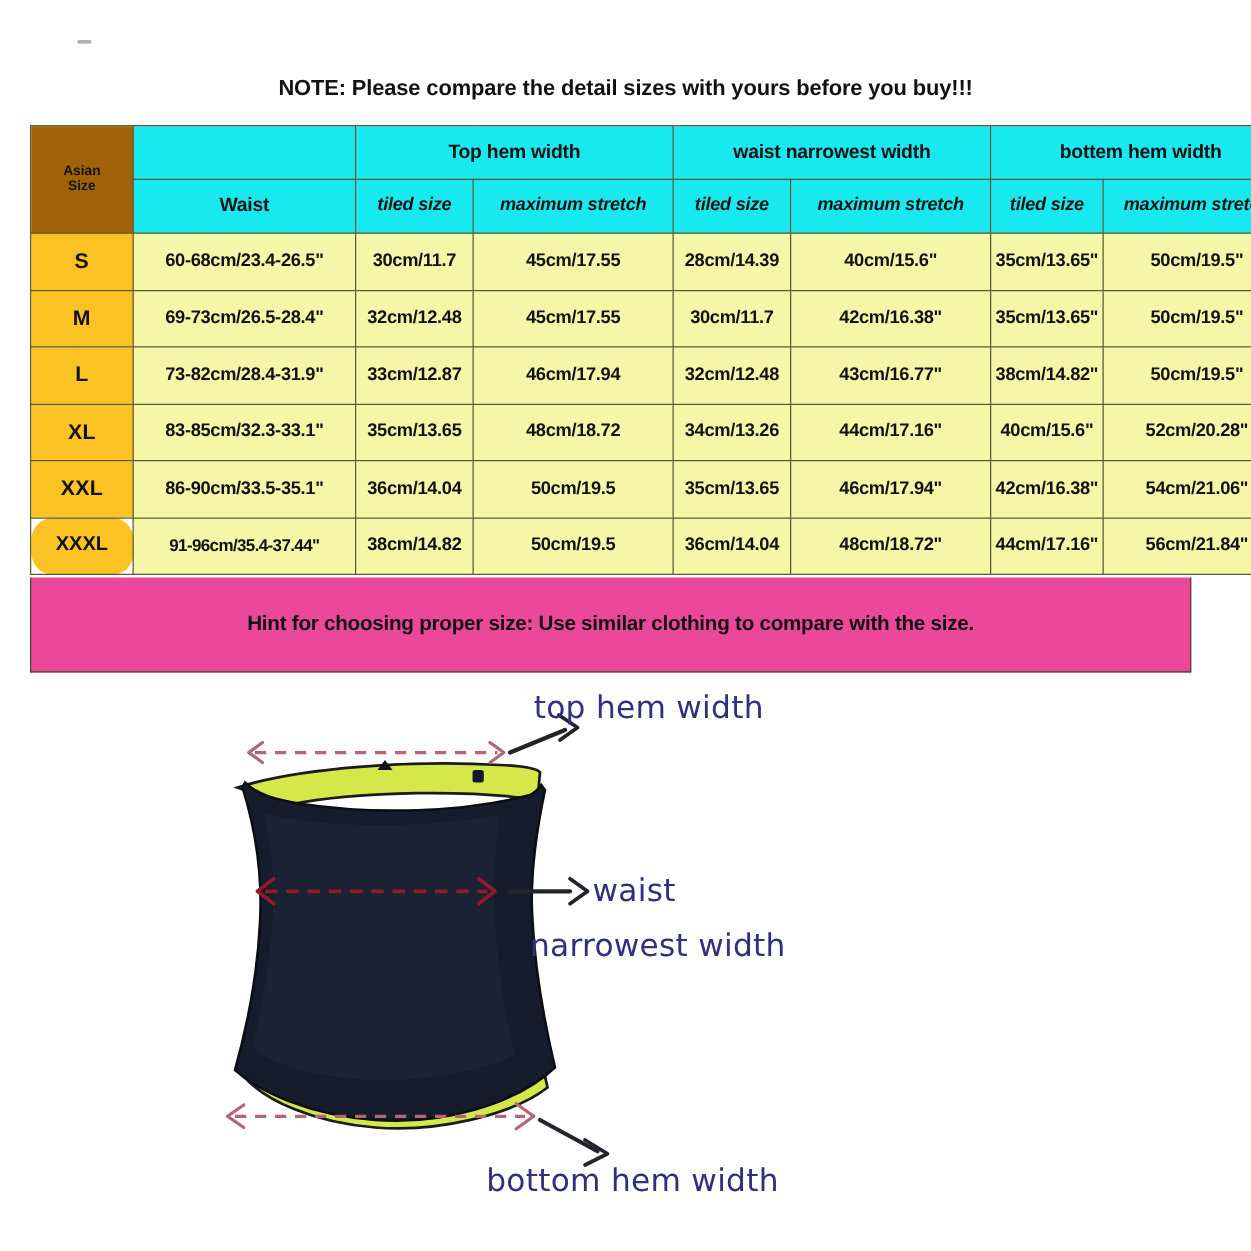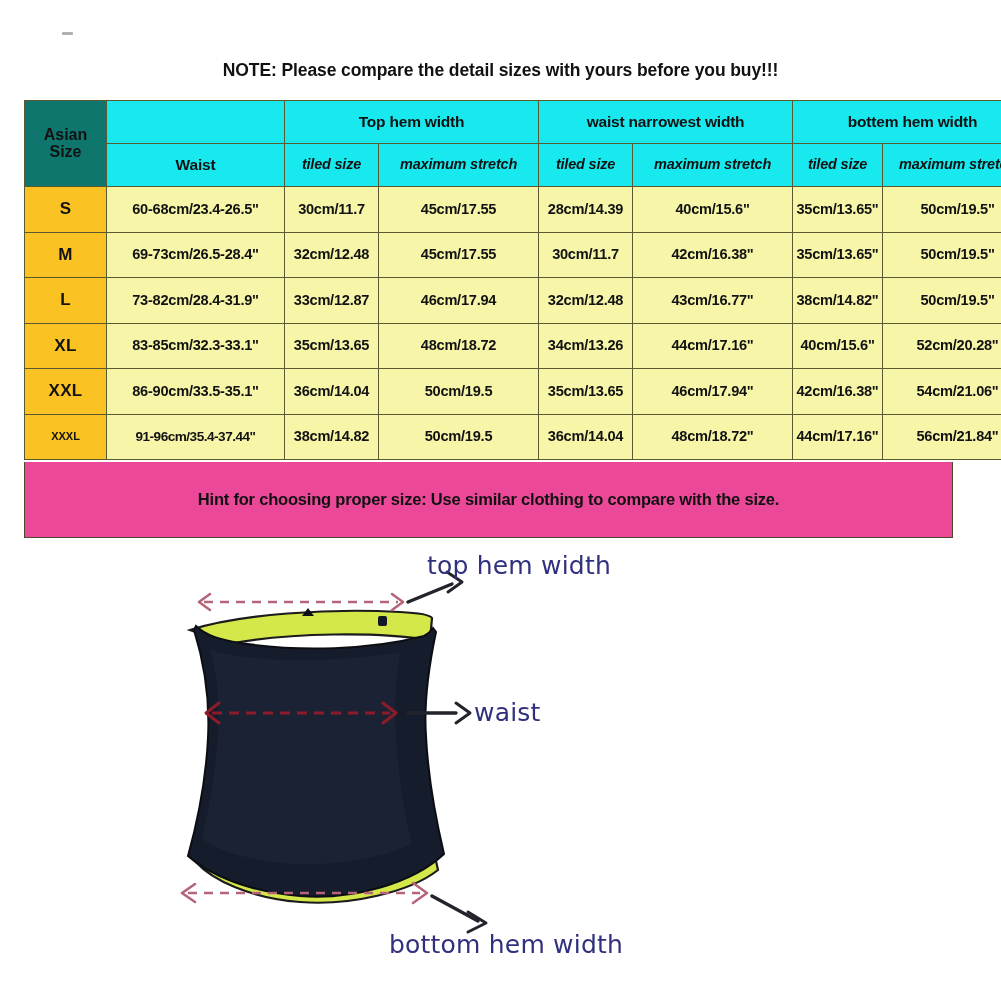--- a/index.html
+++ b/index.html
@@ -43,30 +43,30 @@
     vertical-align:middle;
     font-weight:bold;
     color:#121212;
     padding:0;
     line-height:1.05;
   }
   
   .hcyan{background:#18e9ee;font-size:15.5px;letter-spacing:-.2px;}
   .hcyan.sub{font-size:14.5px;font-style:italic;}
   .asiansize{
-    background:#0f766e;font-size:16px;
+    background:#a16207;font-size:11px;
     line-height:1.55;
   }
   
   .sizecell{
     background:#fac323;
     font-size:17px;
     letter-spacing:.3px;
   }
-  .sizecell.small{font-size:11px;letter-spacing:0;}
+  .sizecell.small{font-size:16px;letter-spacing:0;border-radius:18px;}
   
   .dcell{
     background:#f6f5a8;
     font-size:14.6px;
     letter-spacing:-.25px;
     white-space:nowrap;
   }
   .dcell.tight{font-size:13.6px;letter-spacing:-.5px;}
 
   tr.hrow1 td{height:42px;}
@@ -274,15 +274,16 @@
 
       <g stroke="#23232c" fill="none">
         <line x1="432" y1="356" x2="478" y2="381" stroke-width="3.4" stroke-linecap="round"></line>
         <polyline points="468,372 486,383 468,392" stroke-width="3" stroke-linecap="round" stroke-linejoin="round"></polyline>
       </g>
     </svg>
   </div>
 
   <div class="dlabel" id="lbl-top">top hem width</div>
   <div class="dlabel" id="lbl-waist">waist</div>
+  <div class="dlabel" id="lbl-waist2">narrowest width</div>
   <div class="dlabel" id="lbl-bottom">bottom hem width</div>
 
 </div>
 
 </body></html>

